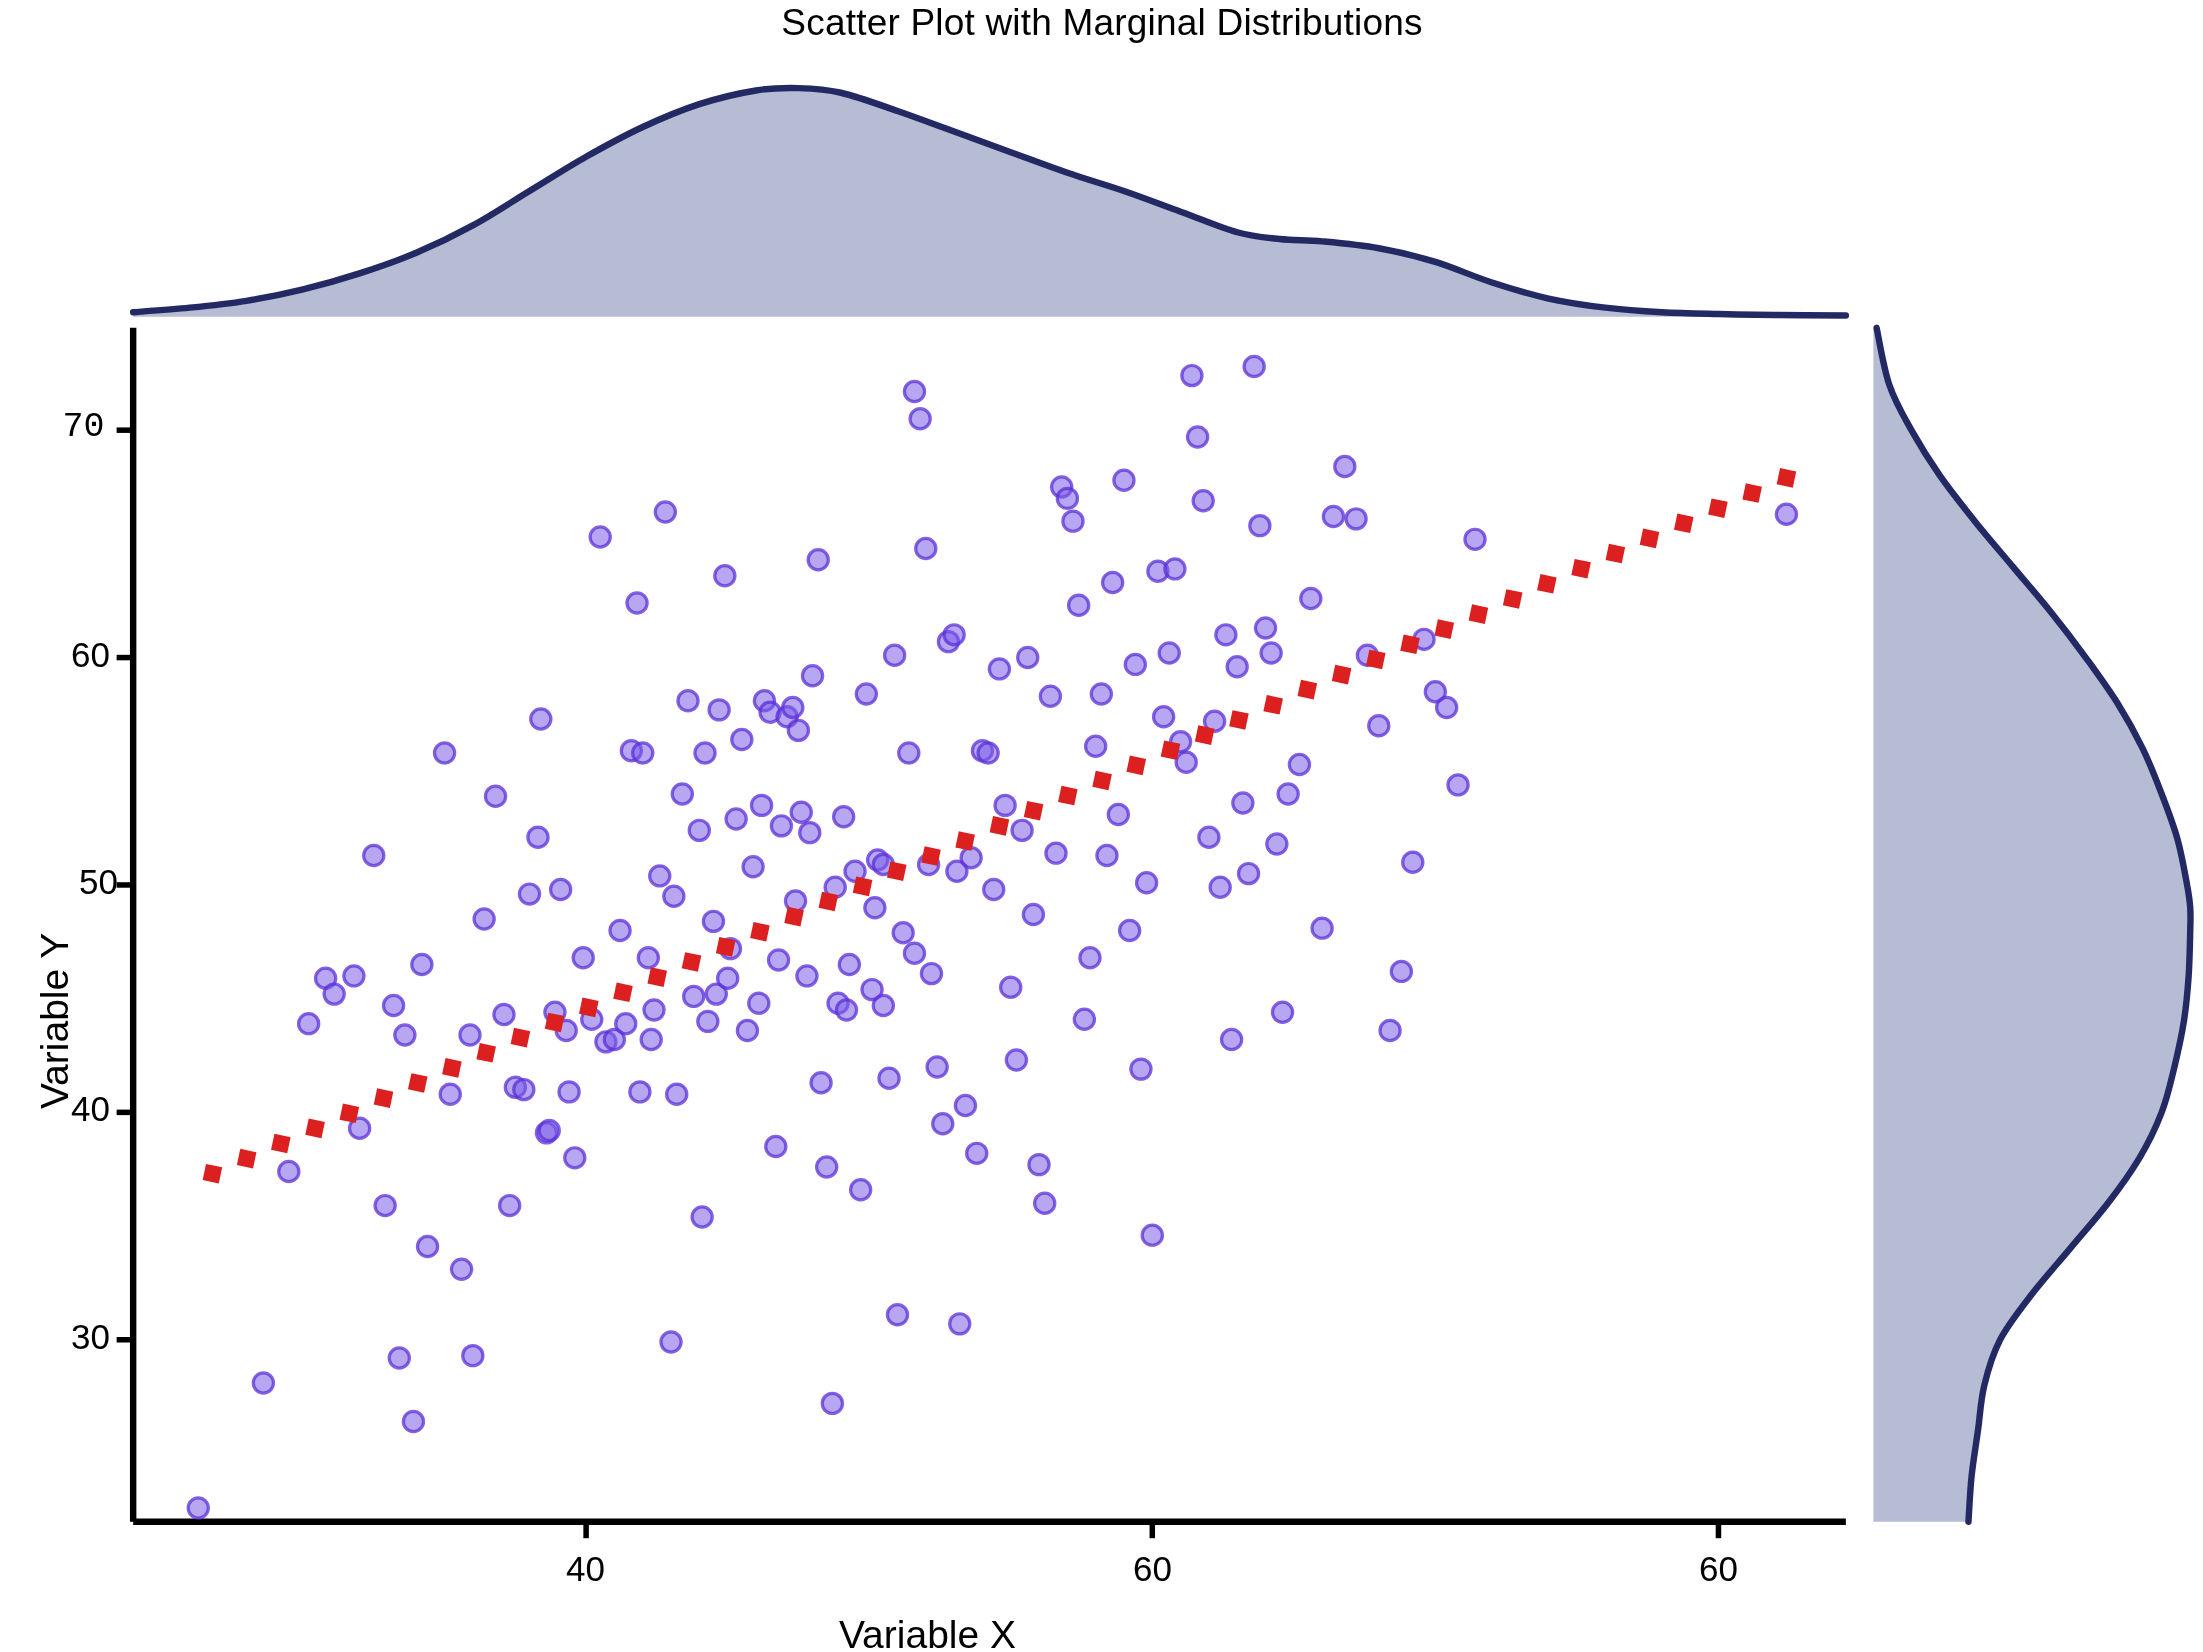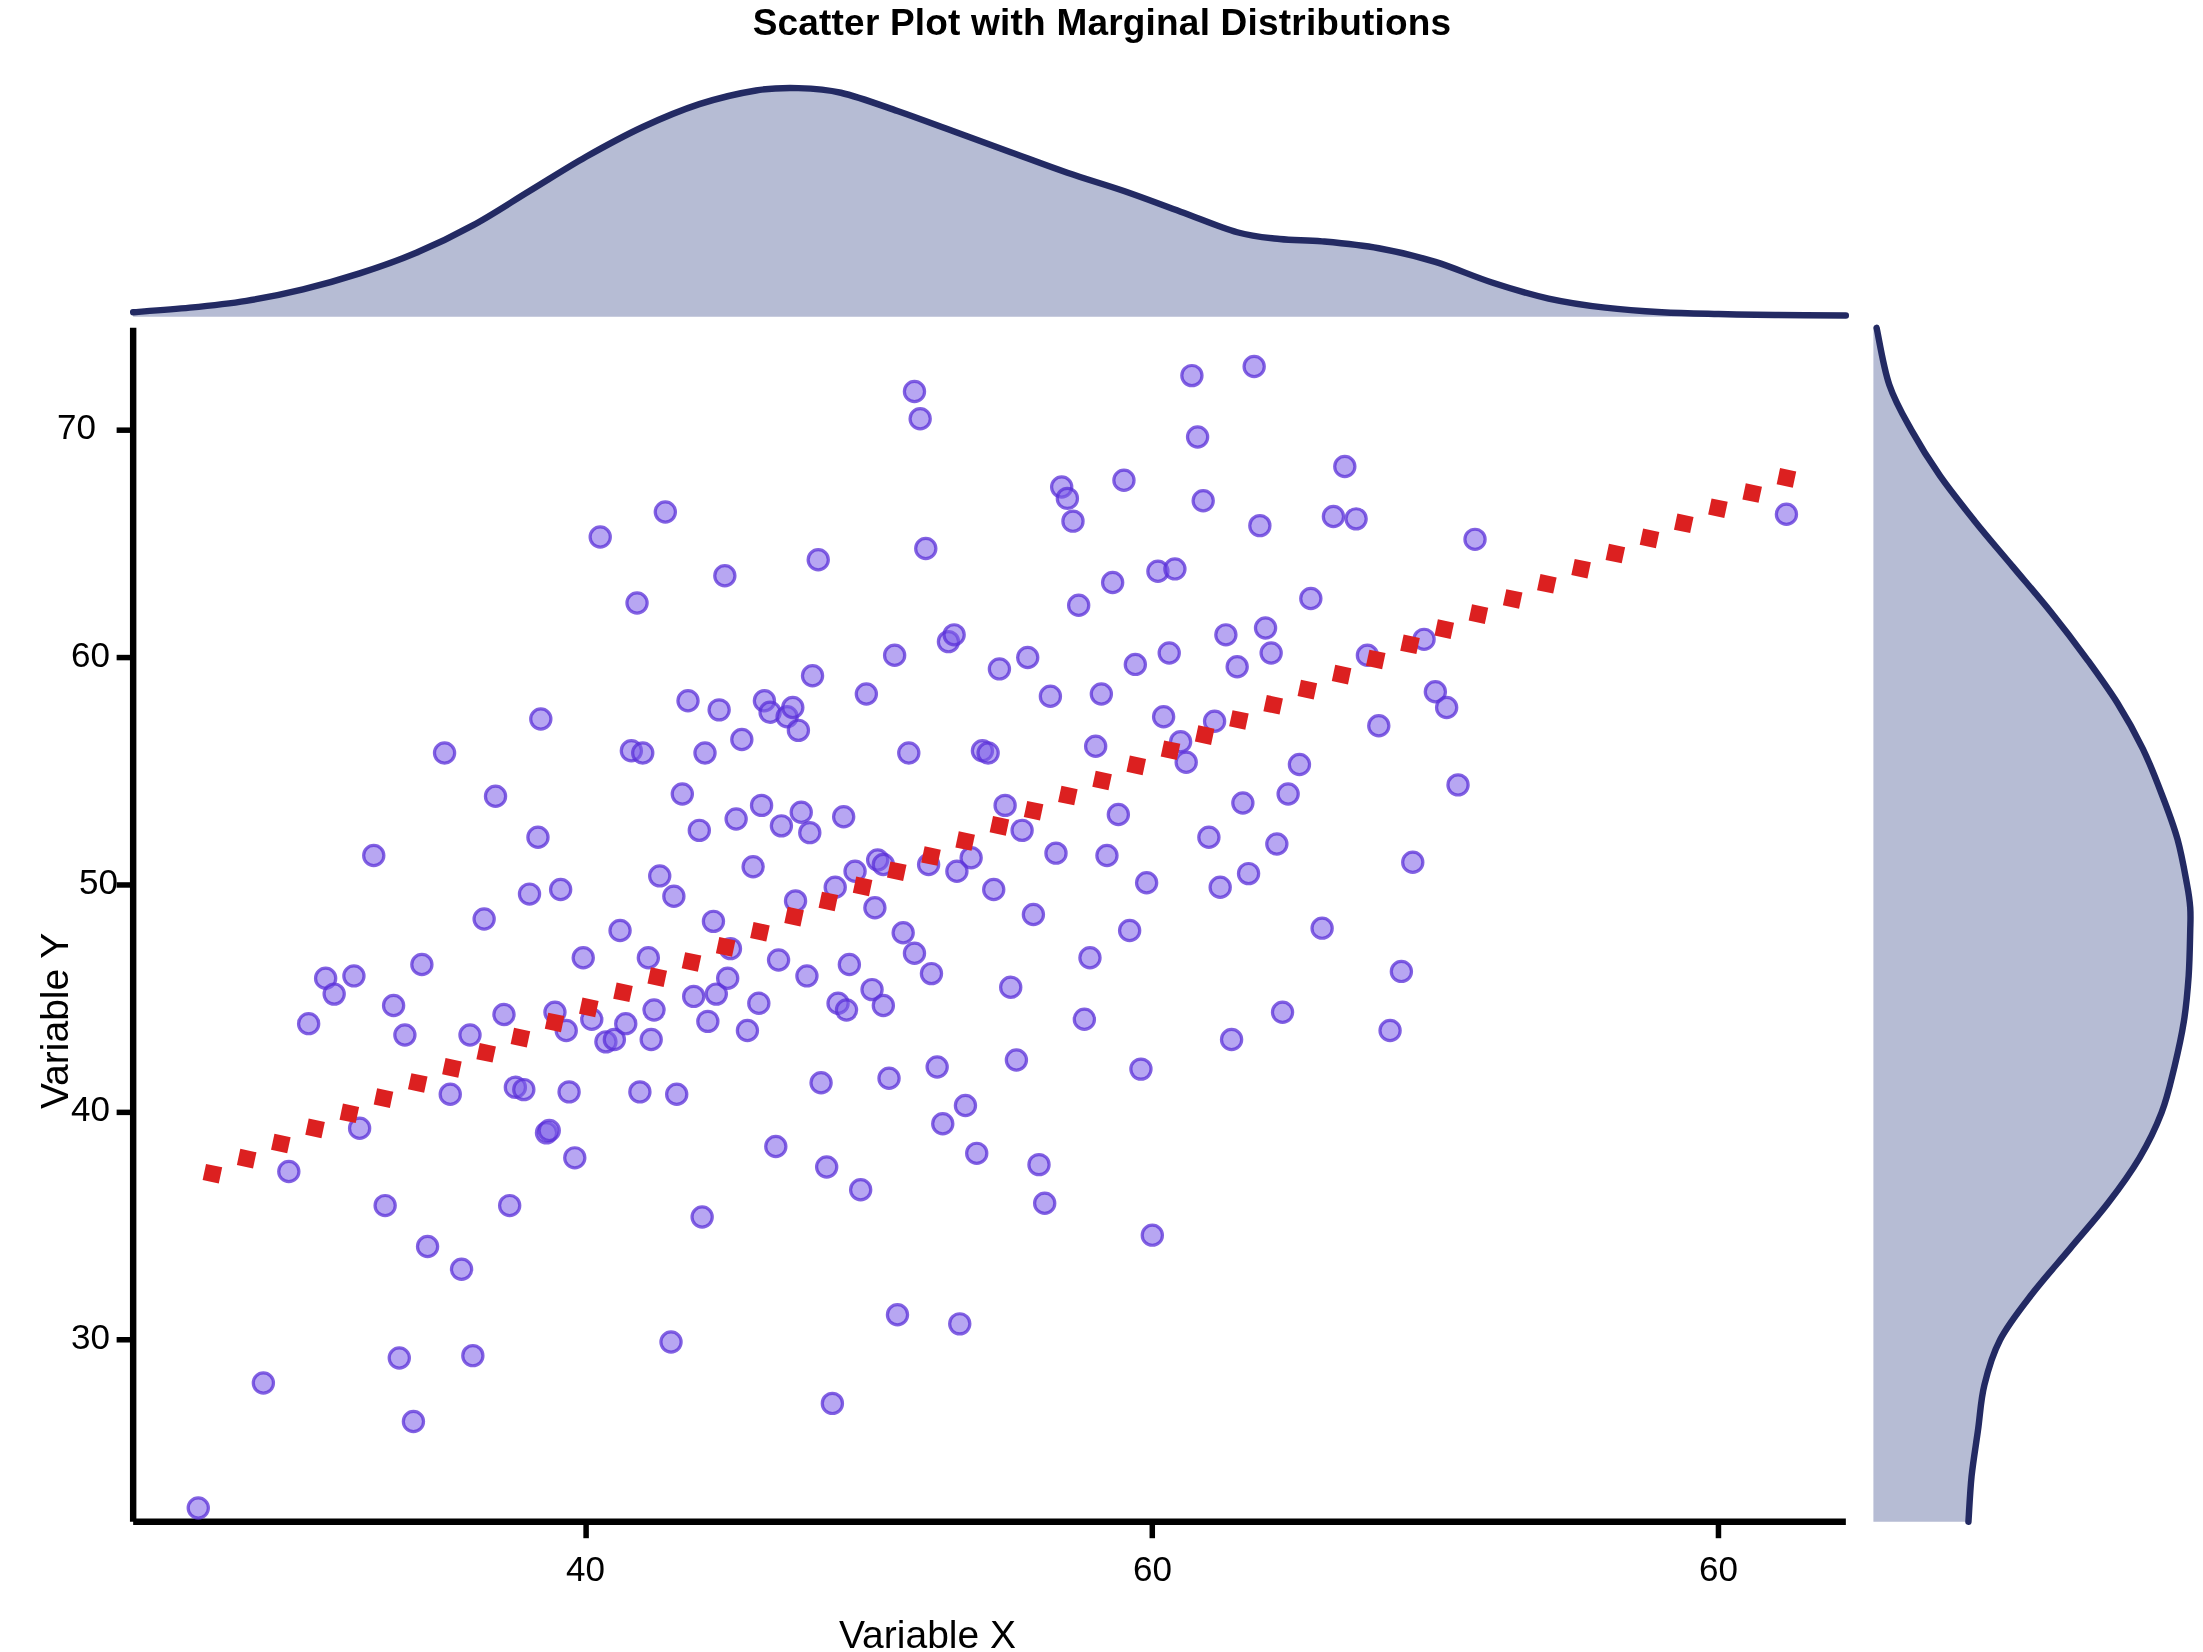--- a/index.html
+++ b/index.html
@@ -1,20 +1,20 @@
 <!DOCTYPE html>
 <html style="font-size:14.7px"><head>
 <meta charset="utf-8">
 <style>
   html,body{margin:0;padding:0;background:#ffffff;}
   body{width:2204px;height:1653px;position:relative;overflow:hidden;
        font-family:"Liberation Sans","DejaVu Sans",sans-serif;color:#000;}
   #figure{position:absolute;left:0;top:0;width:2204px;height:1653px;}
   #title{position:absolute;left:0;top:1.8px;width:2204px;text-align:center;
-         font-size:37px;font-weight:bold;letter-spacing:0.2px;}
+         font-size:37px;font-weight:normal;letter-spacing:0.2px;}
   .svglayer{position:absolute;left:0;top:0;width:2204px;height:1653px;}
   .ticklabel{position:absolute;font-size:35px;color:#000;white-space:nowrap;}
   .ylab{position:absolute;font-size:39px;white-space:nowrap;
         transform-origin:0 0;transform:rotate(-90deg);}
   .xlab{position:absolute;font-size:39px;white-space:nowrap;}
 </style>
 </head>
 <body>
 
 <div id="figure">
@@ -297,21 +297,21 @@
         <rect x="1899.0" y="527.9" width="18" height="18" fill="#dc2020" transform="rotate(12 1908.0 536.9)"></rect>
         <rect x="1936.3" y="511.4" width="18" height="18" fill="#dc2020" transform="rotate(12 1945.3 520.4)"></rect>
       </g>
   </svg>
 
   <div id="ytick-labels">
       <div class="ticklabel" style="left: 57px; top: 1317px; width: 53px; text-align: right;">30</div>
       <div class="ticklabel" style="left: 57px; top: 1089px; width: 53px; text-align: right;">40</div>
       <div class="ticklabel" style="left: 65px; top: 862px; width: 53px; text-align: right;">50</div>
       <div class="ticklabel" style="left: 57px; top: 635px; width: 53px; text-align: right;">60</div>
-      <div class="ticklabel" style="left: 57px; top: 407px; width: 53px; text-align: left;">70</div>
+      <div class="ticklabel" style="left: 57px; top: 407px; width: 53px; text-align: center; font-family: Liberation Mono, monospace;">70</div>
     </div>
   <div id="xtick-labels">
       <div class="ticklabel" style="left: 549px; top: 1549px; width: 73px; text-align: center;">40</div>
       <div class="ticklabel" style="left: 1116px; top: 1549px; width: 73px; text-align: center;">60</div>
       <div class="ticklabel" style="left: 1682px; top: 1549px; width: 73px; text-align: center;">60</div>
     </div>
 
   <div class="ylab" id="ylabel" style="left: 33px; top: 1109px;">Variable Y</div>
   <div class="xlab" id="xlabel" style="left: 839px; top: 1613px;">Variable X</div>
 </div>

